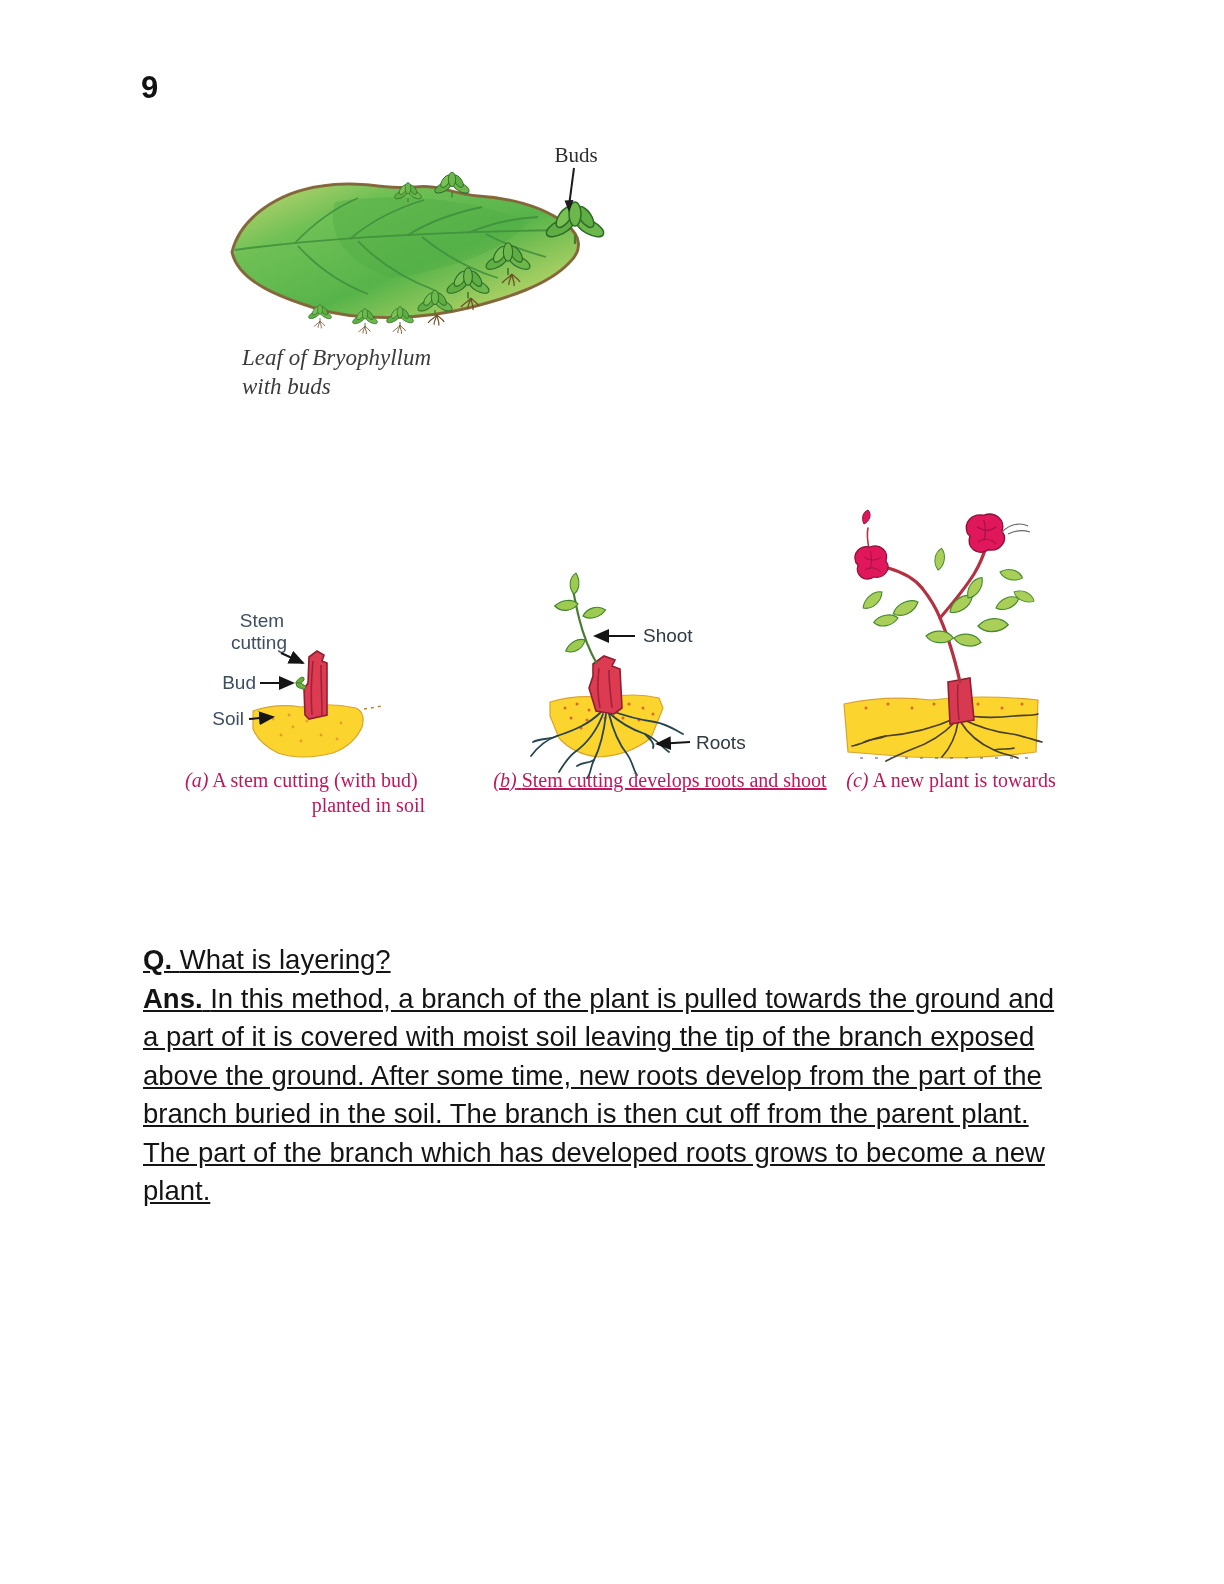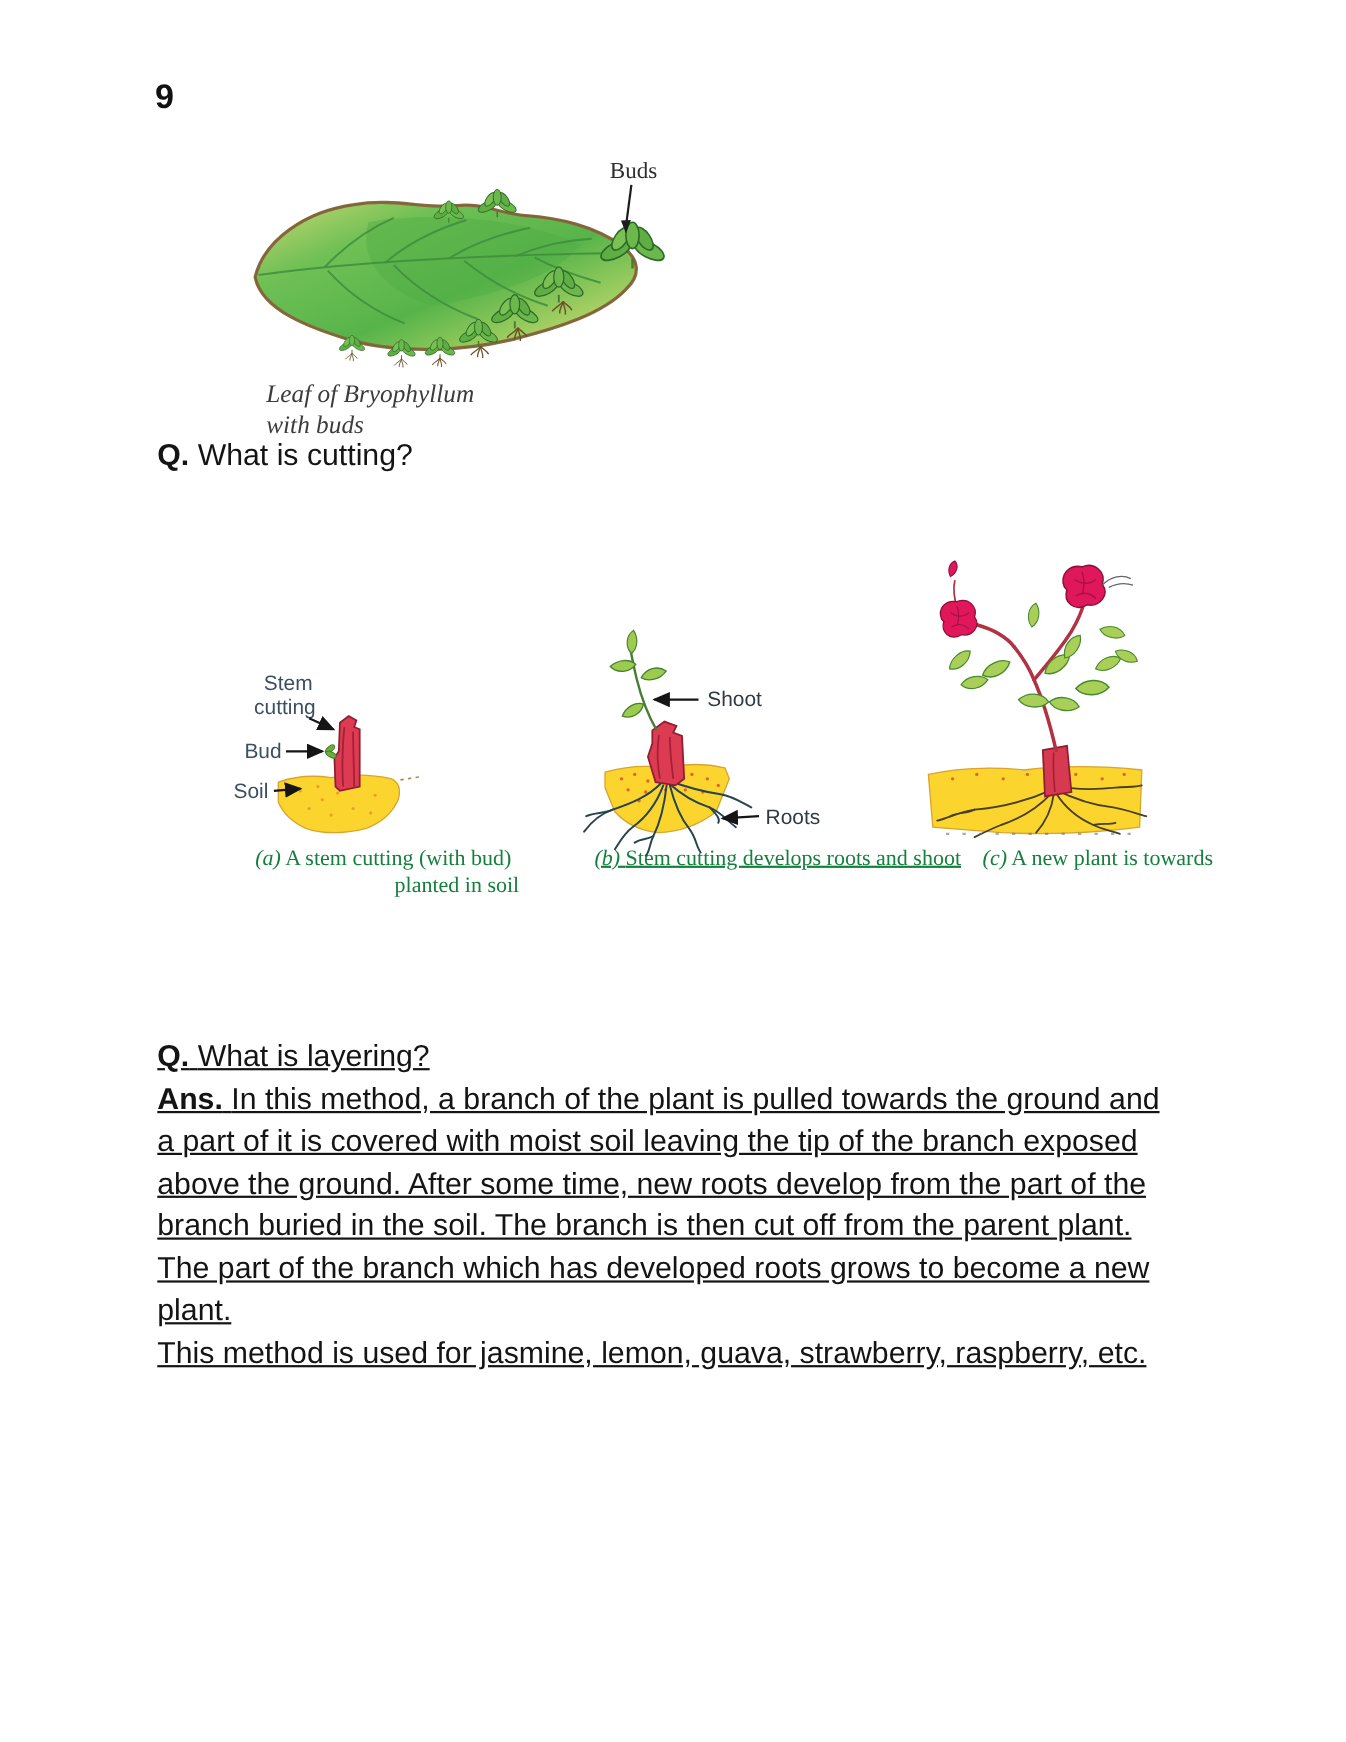--- a/index.html
+++ b/index.html
@@ -12,21 +12,21 @@
 
   
   .page-num { font-size:31px; font-weight:bold; color:#111; }
 
   
   .body-text { font-size:27.5px; line-height:38.5px; color:#141414; }
   .body-text b { font-weight:bold; }
 
   
   .serif-caption {
-    font-family:"Liberation Serif", serif; color:#15803d; font-size:20px; line-height:25px;margin-left:47px;
+    font-family:"Liberation Serif", serif; color:#be185d; font-size:20px; line-height:25px;
   }
   .serif-caption i { font-style:italic; }
   .fig-cap-center { text-align:center; }
   .cap2-indent { padding-left:30px;text-align:right; }
 
   .bryo-caption {
     font-family:"Liberation Serif", serif; font-style:italic;
     font-size:23px; line-height:29px; color:#3c3c3c;
   }
 
@@ -116,21 +116,20 @@
       </g>
     </svg>
   </div>
 
   <div class="abs bryo-caption" style="left:242px; top:343px;">
     <div>Leaf of Bryophyllum</div>
     <div>with buds</div>
   </div>
 
   <div class="abs body-text" style="left:143px; top:395px; width:930px;">
-    <div><b>Q.</b> <span>What is cutting?</span></div>
   </div>
 
   <div class="abs" style="left:181px; top:597px; width:240px; height:165px;">
     <svg width="240" height="165" viewBox="0 0 240 165">
       <defs>
         <marker id="ahA" markerWidth="9" markerHeight="8" refX="7" refY="3.5" orient="auto">
           <path d="M0 0 L8 3.5 L0 7 Z" fill="#151515"></path>
         </marker>
       </defs>
 
@@ -308,16 +307,15 @@
   </div>
 
   <div class="abs serif-caption fig-cap-center" style="left:826px; top:768px; width:250px;">
     <i>(c)</i> <span>A new plant is towards</span>
   </div>
 
 
   <div class="abs body-text" style="left:143px; top:941px; width:930px;text-decoration:underline;">
     <div><b>Q.</b> <span>What is layering?</span></div>
     <div><b>Ans.</b> <span>In this method, a branch of the plant is pulled towards the ground and a part of it is covered with moist soil leaving the tip of the branch exposed above the ground. After some time, new roots develop from the part of the branch buried in the soil. The branch is then cut off from the parent plant. The part of the branch which has developed roots grows to become a new plant.</span></div>
-    <div>This method is used for jasmine, lemon, guava, strawberry, raspberry, etc.</div>
   </div>
 
 </div>
 
 </body></html>

